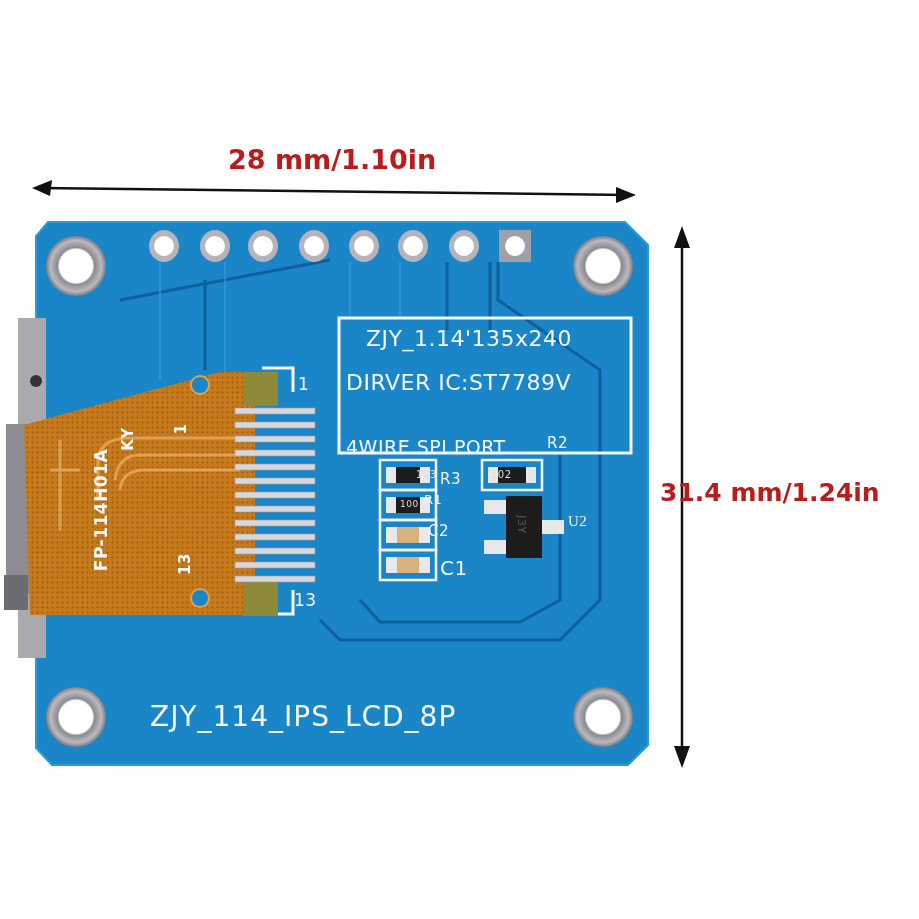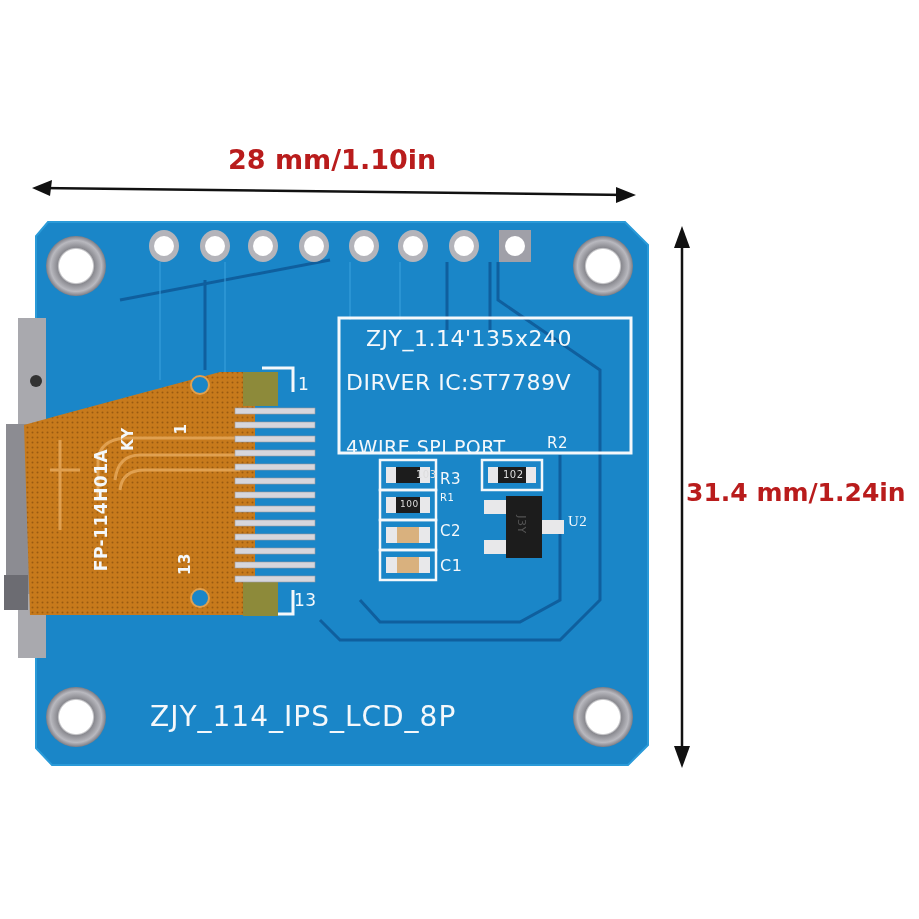--- a/index.html
+++ b/index.html
@@ -16,21 +16,21 @@
   <line x1="40" y1="188" x2="628" y2="195" stroke="#111" stroke-width="2.5"></line>
   <polygon points="32,188 52,180 50,196" fill="#111"></polygon>
   <polygon points="636,195 616,187 616,203" fill="#111"></polygon>
 
   <line x1="682" y1="236" x2="682" y2="760" stroke="#111" stroke-width="2.5"></line>
   <polygon points="682,226 674,248 690,248" fill="#111"></polygon>
   <polygon points="682,768 674,746 690,746" fill="#111"></polygon>
 </svg>
 
 <div class="dim-label" style="left:228px; top:144px; font-size:27px;">28 mm/1.10in</div>
-<div class="dim-label" style="left:686px; top:478px; font-size:25px;">31.4 mm/1.24in</div>
+<div class="dim-label" style="left:660px; top:478px; font-size:25px;">31.4 mm/1.24in</div>
 
 <svg class="pcb-svg" width="919" height="919">
   <defs>
     <pattern id="flexdots" width="5" height="5" patternUnits="userSpaceOnUse">
       <rect width="5" height="5" fill="#c77a1c"></rect>
       <circle cx="2.5" cy="2.5" r="1" fill="#9a5a10"></circle>
     </pattern>
     <radialGradient id="hole" cx="50%" cy="50%" r="50%">
       <stop offset="55%" stop-color="#ffffff"></stop>
       <stop offset="62%" stop-color="#8a8a90"></stop>
@@ -149,29 +149,29 @@
   <rect x="484" y="540" width="24" height="14" fill="#e8e8ea"></rect>
   <rect x="540" y="520" width="24" height="14" fill="#e8e8ea"></rect>
   <rect x="506" y="496" width="36" height="62" fill="#1c1c1c"></rect>
 </svg>
 
 <div class="silk" style="left:366px; top:326px; font-size:22px;text-align:center;">ZJY_1.14'135x240</div>
 <div class="silk" style="left:346px; top:370px; font-size:22px;">DIRVER IC:ST7789V</div>
 <div class="silk" style="left:346px; top:436px; font-size:19px;">4WIRE SPI PORT</div>
 
 <div class="silk" style="left:440px; top:462px; font-size:15px;margin-top:8px;">R3</div>
-<div class="silk" style="left:440px; top:492px; font-size:10px;">R1</div>
-<div class="silk" style="left:440px; top:522px; font-size:15px;">C2</div>
-<div class="silk" style="left:440px; top:556px; font-size:16px;">C1</div>
+<div class="silk" style="left:424px; top:492px; font-size:13px;">R1</div>
+<div class="silk" style="left:428px; top:522px; font-size:15px;">C2</div>
+<div class="silk" style="left:440px; top:556px; font-size:20px;">C1</div>
 <div class="silk" style="left:547px; top:434px; font-size:15px;">R2</div>
 <div class="silk" style="left:568px; top:513px; font-size:15px;font-family:Liberation Serif, serif;">U2</div>
 
 <div class="silk" style="left:416px; top:469px; font-size:10px; color:#ddd;">103</div>
 <div class="silk" style="left:400px; top:499px; font-size:9px; color:#ddd;">100</div>
-<div class="silk" style="left:503px; top:469px; font-size:10px; color:#ddd;">102</div>
+<div class="silk" style="left:491px; top:469px; font-size:10px; color:#ddd;">102</div>
 <div class="silk" style="left:512px; top:518px; font-size:11px; color:#555; transform:rotate(90deg);">J3Y</div>
 
 <div class="silk" style="left:298px; top:374px; font-size:17px;">1</div>
 <div class="silk" style="left:294px; top:590px; font-size:17px;">13</div>
 
 <div class="silk" style="left:40px; top:500px; font-size:17px; font-weight:bold; transform:rotate(-90deg);">FP-114H01A</div>
 <div class="silk" style="left:116px; top:430px; font-size:15px; font-weight:bold; transform:rotate(-90deg);">KY</div>
 <div class="silk" style="left:176px; top:420px; font-size:15px; font-weight:bold; transform:rotate(-90deg);">1</div>
 <div class="silk" style="left:174px; top:555px; font-size:15px; font-weight:bold; transform:rotate(-90deg);">13</div>
 

